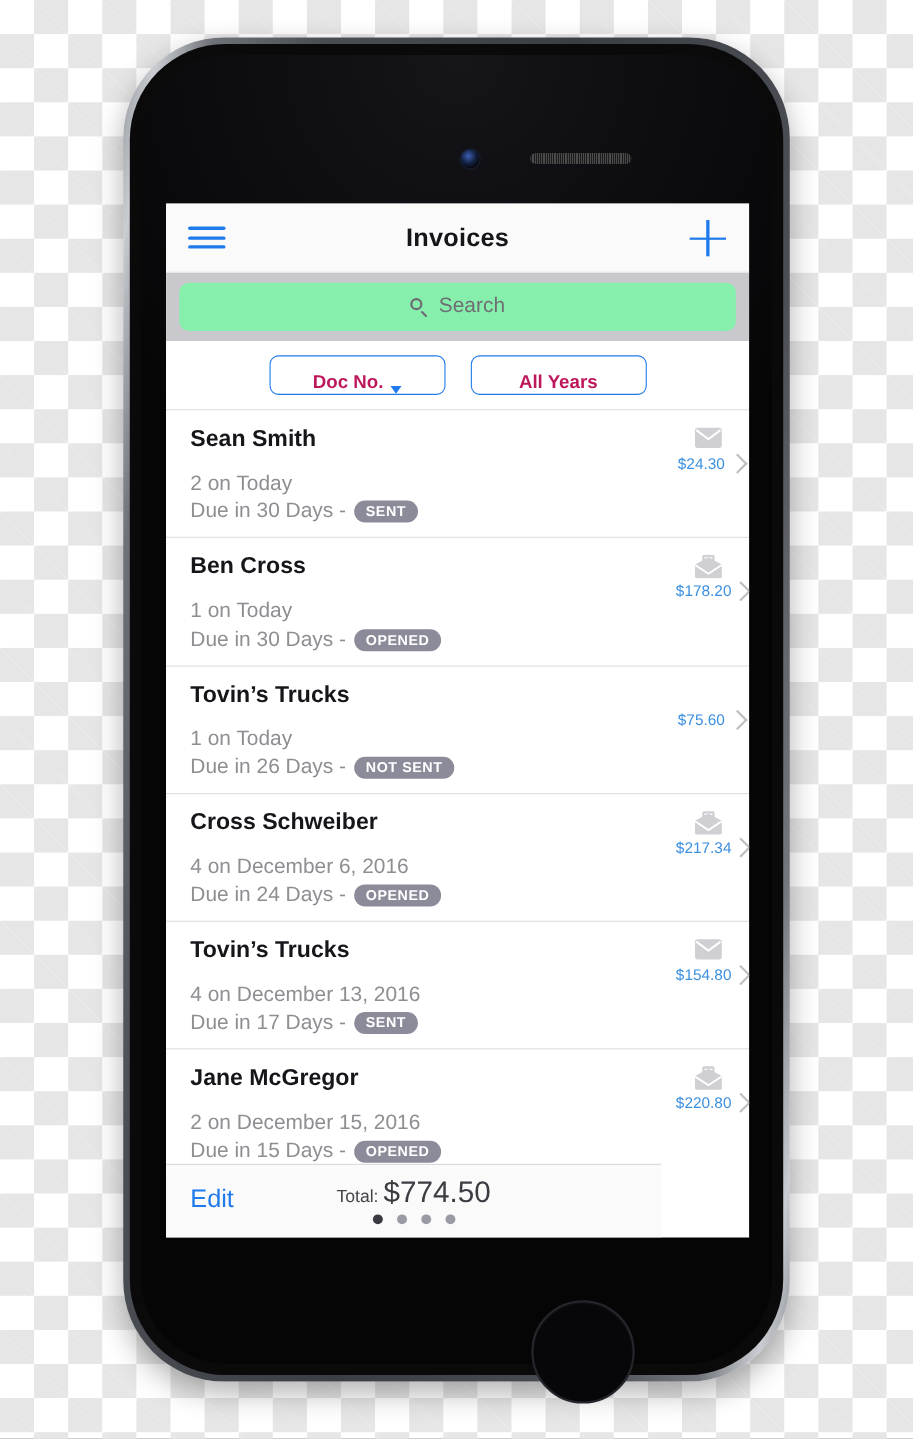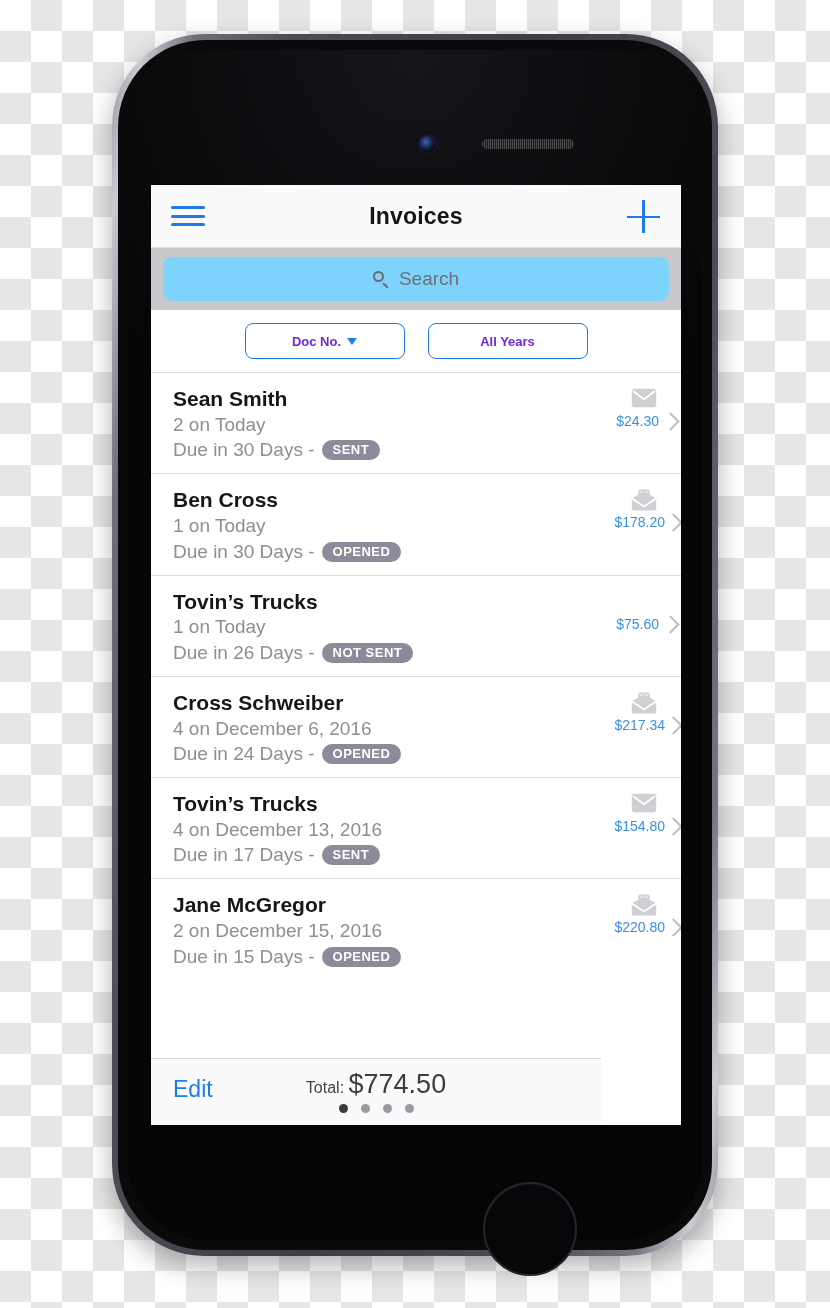--- a/index.html
+++ b/index.html
@@ -62,46 +62,46 @@
     display:flex;flex-direction:column;justify-content:space-between;padding:3px 0;box-sizing:border-box;}
   #menu-button span{display:block;height:3px;border-radius:2px;background:#1f7aec;}
   #nav-title{font-size:23px;font-weight:bold;color:#15161a;letter-spacing:.2px;}
   #add-button{position:absolute;right:18px;top:11px;width:40px;height:40px;cursor:pointer;}
   #add-button:before,#add-button:after{content:"";position:absolute;background:#1f7aec;}
   #add-button:before{left:19px;top:4px;width:2.6px;height:33px;}
   #add-button:after{left:4px;top:19.5px;width:33px;height:2.6px;}
 
   
   #search-bar-container{background:#c8c8cd;padding:9px 12px;}
-  #search-field{background:#7dd3fc;border-radius:9px;height:44px;display:flex;align-items:center;
+  #search-field{background:#86efac;border-radius:9px;height:44px;display:flex;align-items:center;
     justify-content:center;gap:9px;cursor:text;}
   #search-icon{width:17px;height:17px;position:relative;flex:0 0 auto;}
   #search-icon:before{content:"";position:absolute;left:0;top:0;width:11px;height:11px;border-radius:50%;
     border:2px solid #6c6c72;box-sizing:border-box;}
   #search-icon:after{content:"";position:absolute;left:10.5px;top:11px;width:7px;height:2px;background:#6c6c72;
     transform:rotate(45deg);transform-origin:left center;border-radius:1px;}
   #search-placeholder{font-size:19px;color:#6e6e74;}
 
   
   #filter-bar{display:flex;justify-content:center;gap:23px;padding:13px 0 13px;background:#ffffff;}
-  .filter-button{border:1.6px solid #1f7aec;border-radius:8px;color:#6d28d9;font-size:13px;font-weight:bold;
-    height:34px;display:flex;align-items:center;justify-content:center;gap:6px;cursor:pointer;background:#fff;}
+  .filter-button{border:1.6px solid #1f7aec;border-radius:8px;color:#be185d;font-size:17px;font-weight:bold;
+    height:34px;display:flex;align-items:flex-end;justify-content:center;gap:6px;cursor:pointer;background:#fff;}
   #filter-doc-no{width:158px;}
   #filter-all-years{width:158px;}
   #caret-down-icon{width:0;height:0;border-left:5.5px solid transparent;border-right:5.5px solid transparent;
     border-top:7px solid #1f7aec;display:inline-block;}
 
   
   #invoice-list{background:#ffffff;}
   .invoice-row{position:relative;display:flex;align-items:flex-start;padding:13px 0 12px 22px;
     border-top:1px solid #dedee1;cursor:pointer;min-height:78px;box-sizing:border-box;}
   .invoice-row:first-child{border-top:1px solid #dedee1;}
   .row-left{flex:1 1 auto;min-width:0;}
   .row-name{font-size:21px;font-weight:bold;color:#15161a;line-height:1.22;white-space:nowrap;}
-  .row-count{font-size:19px;color:#8e8e93;line-height:1.3;margin-top:1px;white-space:nowrap;}
+  .row-count{font-size:19px;color:#8e8e93;line-height:1.3;margin-top:16px;white-space:nowrap;}
   .row-due-line{display:flex;align-items:center;gap:7px;margin-top:2px;}
   .row-due{font-size:19px;color:#8e8e93;white-space:nowrap;}
   .status-badge{background:#8b8b9a;color:#ffffff;font-size:13px;font-weight:bold;letter-spacing:.5px;
     border-radius:11px;padding:3px 11px 4px;line-height:1;white-space:nowrap;}
   .row-right{flex:0 0 auto;width:128px;position:relative;height:74px;}
   .mail-icon{position:absolute;right:24px;top:2px;width:26px;height:20px;}
   .row-amount{position:absolute;right:22px;top:27px;font-size:14px;color:#3b8fe0;white-space:nowrap;}
   .row-amount.wide{right:16px;}
   .chevron-icon{position:absolute;right:4px;top:29px;width:11px;height:11px;
     border-right:2.4px solid #bfbfc4;border-top:2.4px solid #bfbfc4;transform:rotate(45deg);}

